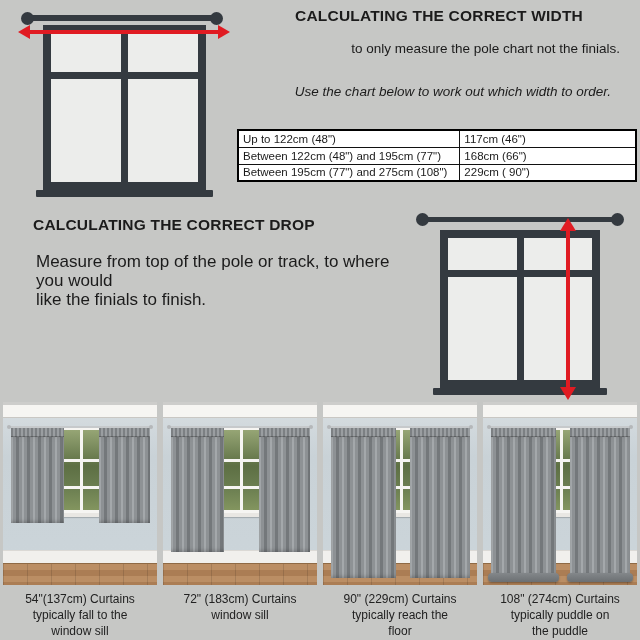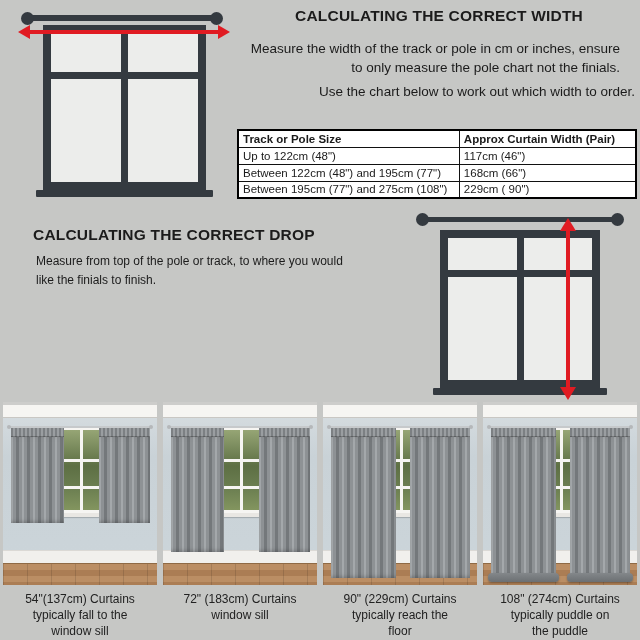--- a/index.html
+++ b/index.html
@@ -16,23 +16,23 @@
   .root{
     position:relative;width:640px;height:640px;background:var(--bg);
     font-family:"Liberation Sans","DejaVu Sans",sans-serif;color:var(--ink);
     overflow:hidden;
   }
   
   .sec-title{font-weight:bold;font-size:15.5px;letter-spacing:.2px;}
   .width-title{position:absolute;left:240px;top:7px;width:398px;text-align:center;}
   .width-para{position:absolute;left:240px;top:40px;width:380px;text-align:right;
     font-size:13.5px;line-height:18.5px;}
-  .width-hint{position:absolute;left:255px;top:84px;width:380px;text-align:right;font-size:13.5px;}
-  .drop-title{position:absolute;left:33px;top:226px;}
-  .drop-para{position:absolute;left:36px;top:252px;width:380px;font-size:12px;line-height:19px;}
+  .width-hint{position:absolute;left:231px;top:84px;width:380px;text-align:right;font-size:13.5px;font-style:italic;}
+  .drop-title{position:absolute;left:33px;top:216px;}
+  .drop-para{position:absolute;left:36px;top:252px;width:380px;font-size:17px;line-height:19px;}
   .drop-list{position:absolute;left:36px;top:303px;font-size:13.5px;line-height:17.3px;}
   
   .size-table{position:absolute;left:237px;top:129px;width:400px;border-collapse:collapse;
     background:#fff;font-size:11.5px;}
   .size-table th,.size-table td{border:1.5px solid #111;padding:1px 4px;text-align:left;
     white-space:nowrap;height:17px;}
   .size-table th{font-weight:bold;}
   .size-table{border:2px solid #000;}
   .size-table col.c1{width:222px;} .size-table col.c2{width:178px;}
   
@@ -118,35 +118,30 @@
     <div class="sill" style="left:36px;top:190px;width:177px;height:7px;"></div>
     <div class="arrow-h" style="left:18px;top:25px;width:212px;">
       <div class="head-l"></div>
         <div class="shaft"></div>
         <div class="head-r"></div>
     </div>
   </div>
 
   <div class="sec-title width-title">CALCULATING THE CORRECT WIDTH</div>
   <div class="width-para">
-    <div>Measure the width of the track or pole in cm or inches, ensure</div>
     <div>to only measure the pole chart not the finials.</div>
   </div>
   <div class="width-hint">Use the chart below to work out which width to order.</div>
 
   <table class="size-table">
     <colgroup>
         <col class="c1">
         <col class="c2">
       </colgroup>
     <tbody>
-        <tr>
-      <th>Track or Pole Size</th>
-      <th>Approx Curtain Width (Pair)</th>
-    </tr>
     <tr>
       <td>Up to 122cm (48")</td>
       <td>117cm (46")</td>
     </tr>
     <tr>
       <td>Between 122cm (48") and 195cm (77")</td>
       <td>168cm (66")</td>
     </tr>
     <tr>
       <td>Between 195cm (77") and 275cm (108")</td>

